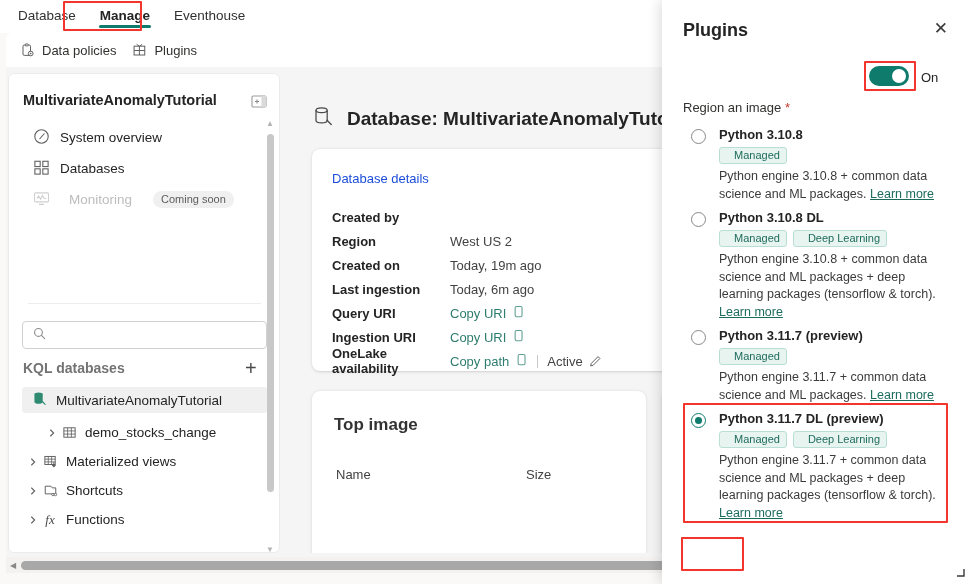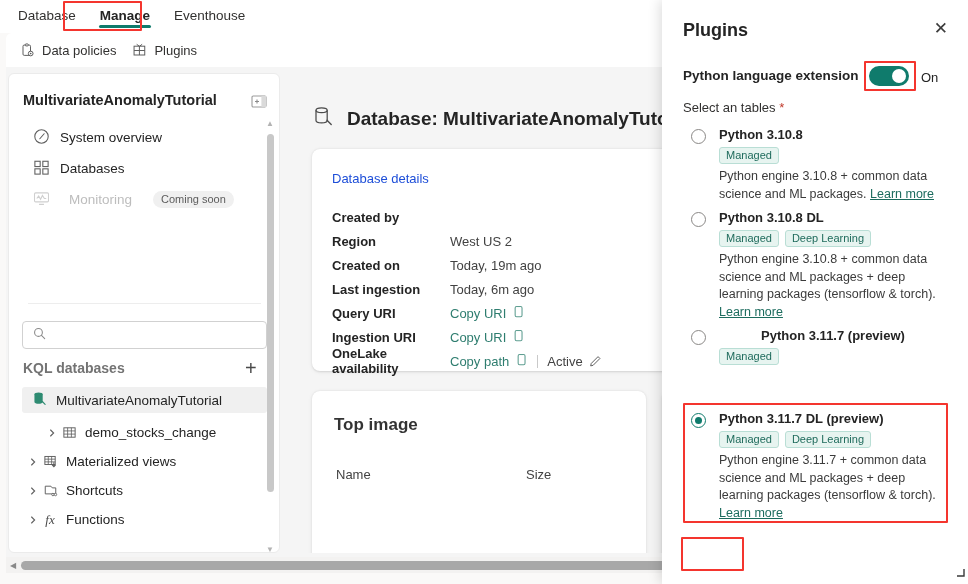--- a/index.html
+++ b/index.html
@@ -242,21 +242,21 @@
   .radio.checked { border: 1.4px solid #0f7b6c; }
   .radio.checked::after {
     content: ""; position: absolute; left: 3px; top: 3px;
     width: 7px; height: 7px; border-radius: 50%; background: #0f7b6c;
   }
   .opt-body { margin-left: 36px; }
   .opt-title { font-size: 13px; font-weight: bold; color: #242424; line-height: 17px; }
   .badges { margin-top: 4px; display: flex; gap: 6px; }
   .badge {
     font-size: 11px; color: #1f6b5c; background: #e7f4f0;
-    border: 1px solid #b9ded5; border-radius: 3px; padding: 1px 6px 2px 6px;
+    border: 1px solid #b9ded5; border-radius: 3px; padding: 1px 6px 2px 14px;
     white-space: nowrap;
   }
   .opt-desc {
     margin-top: 4px; font-size: 12.5px; color: #3b3b3b; line-height: 17.5px;
   }
   .opt-desc a, .learn {
     color: #1c6c5e; text-decoration: underline; cursor: pointer; margin-top: 17px;
   }
   .hl-option {
     position: absolute; left: 683px; top: 403px; width: 265px; height: 120px;
@@ -547,23 +547,22 @@
   </div>
 
   <div class="hscroll">
     <div class="arrow left">◀</div>
     <div class="thumb"></div>
   </div>
 
   <div class="flyout">
     <div class="flyout-title">Plugins</div>
     <div class="flyout-close">✕</div>
-    <div class="ext-label">Python language extension</div>
     <div class="select-label">
-      <span>Select an tables</span>
+      <span>Region an image</span>
       <span class="req">*</span>
     </div>
 
     <div class="opt" style="top:126px;">
       <span class="radio"></span>
       <div class="opt-body">
         <div class="opt-title">Python 3.10.8</div>
         <div class="badges">
           <span class="badge">Managed</span>
         </div>
@@ -582,26 +581,30 @@
           <span class="badge">Managed</span>
           <span class="badge">Deep Learning</span>
         </div>
         <div class="opt-desc">
           <span>Python engine 3.10.8 + common data science and ML packages + deep learning packages (tensorflow &amp; torch).</span><br>
           <a class="learn">Learn more</a>
         </div>
       </div>
     </div>
 
-    <div class="opt" style="top:327px;text-align:center;">
+    <div class="opt" style="top:327px;">
       <span class="radio"></span>
       <div class="opt-body">
         <div class="opt-title">Python 3.11.7 (preview)</div>
         <div class="badges">
           <span class="badge">Managed</span>
+        </div>
+        <div class="opt-desc">
+          <span>Python engine 3.11.7 + common data science and ML packages.</span>
+          <a class="learn">Learn more</a>
         </div>
       </div>
     </div>
 
     <div class="opt" style="top:410px;">
       <span class="radio checked"></span>
       <div class="opt-body">
         <div class="opt-title">Python 3.11.7 DL (preview)</div>
         <div class="badges">
           <span class="badge">Managed</span>

